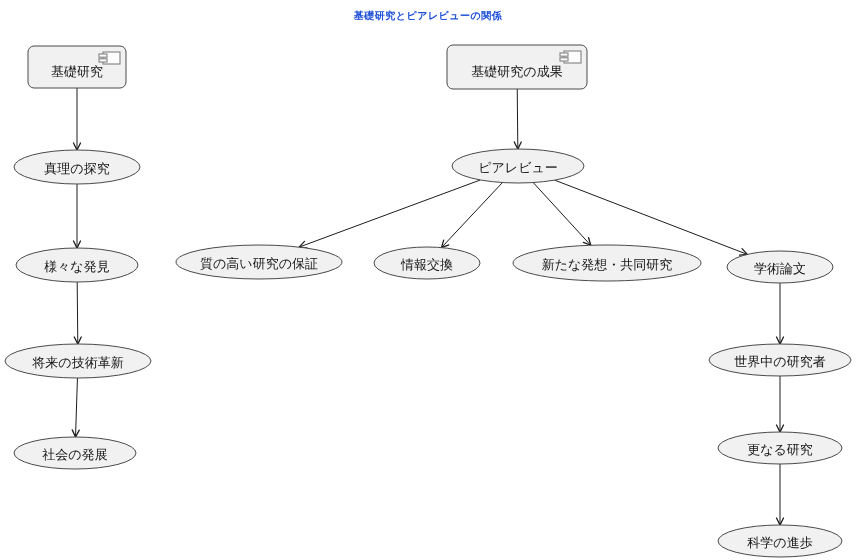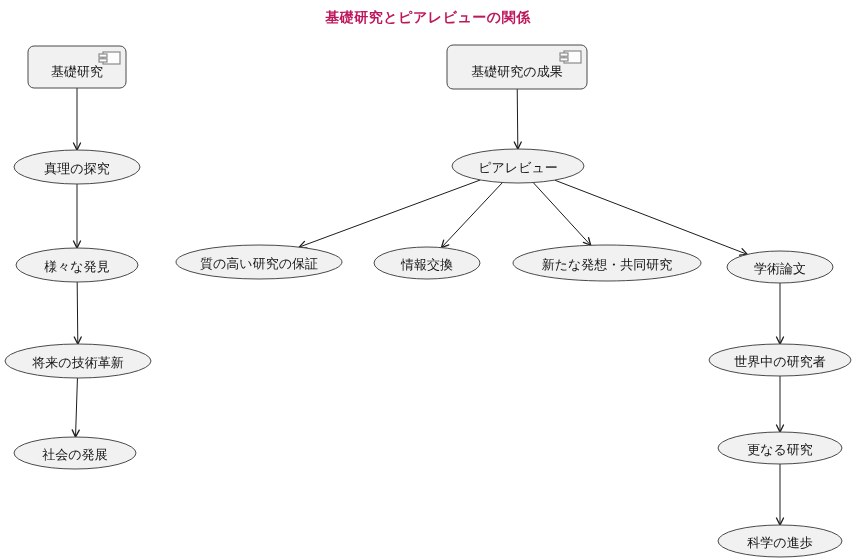--- a/index.html
+++ b/index.html
@@ -10,23 +10,23 @@
     height: 560px;
     background: #ffffff;
     overflow: hidden;
   }
   #diagram-title {
     position: absolute;
     top: 9px;
     left: 0;
     width: 100%;
     text-align: center;
-    font-size: 14px;
+    font-size: 10px;
     font-weight: bold;
-    color: #be185d;
+    color: #1d4ed8;
     letter-spacing: 0.5px;
   }
   #diagram-svg {
     position: absolute;
     top: 0;
     left: 0;
   }
   #diagram-svg text {
     font-family: "DejaVu Sans", sans-serif;
   }

